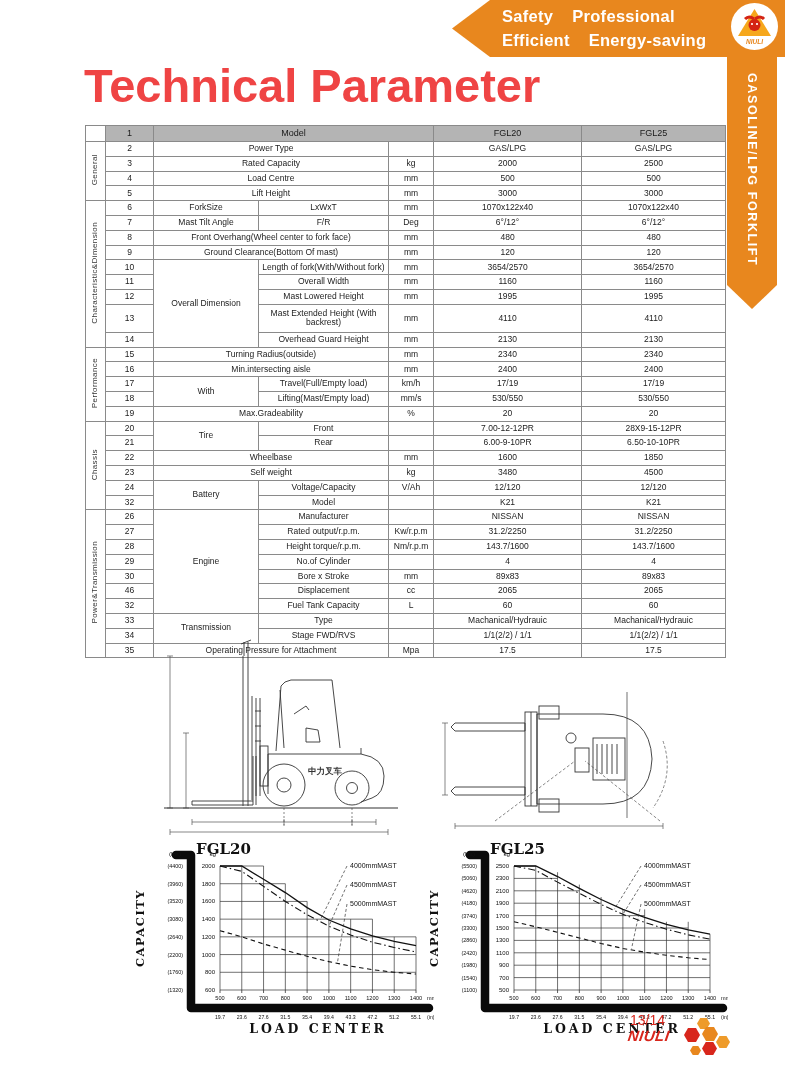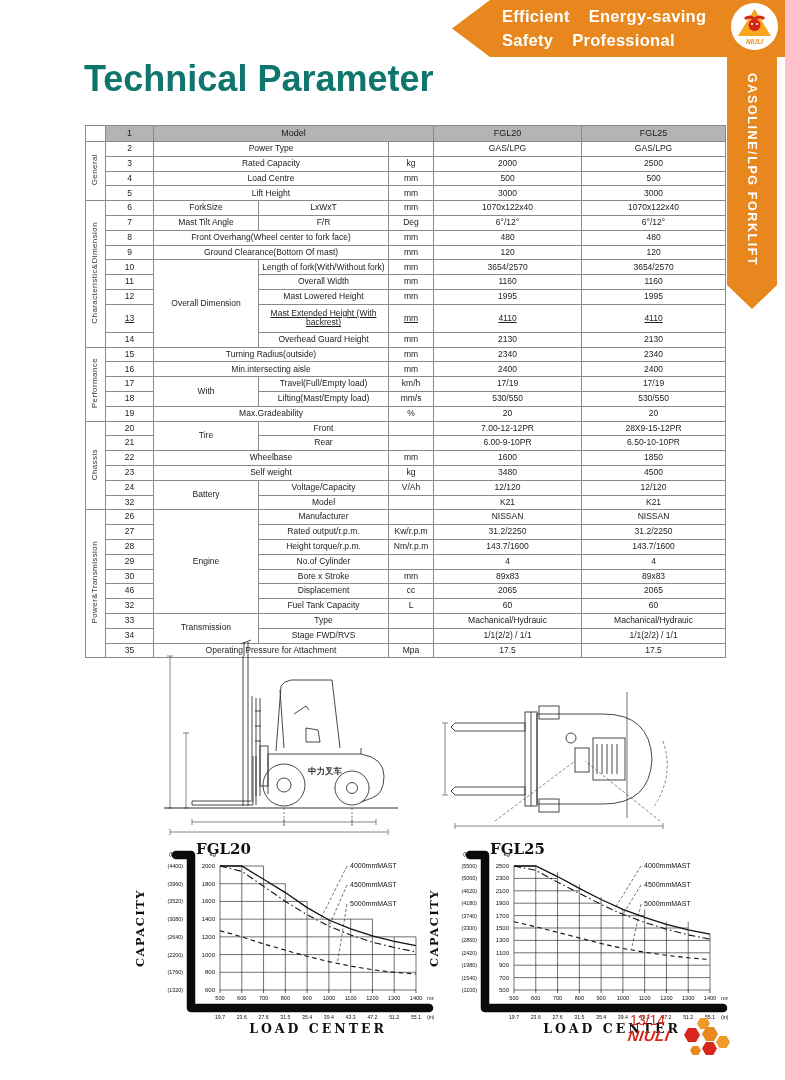--- a/index.html
+++ b/index.html
@@ -10,51 +10,51 @@
           clip-path:polygon(0 50%,38px 0,100% 0,100% 100%,38px 100%);}
   .banner-text{position:absolute;left:50px;top:4px;color:#fff;font-weight:bold;
                font-size:16.5px;line-height:24px;word-spacing:14px;letter-spacing:.3px;}
   .logo{position:absolute;right:7px;top:3px;width:47px;height:47px;background:#fff;border-radius:50%;}
   
   .ribbon{position:absolute;left:727px;top:57px;width:50px;height:252px;background:#E8871E;
           clip-path:polygon(0 0,100% 0,100% 228px,50% 100%,0 228px);}
   .ribbon-text{writing-mode:vertical-rl;color:#fff;font-weight:bold;font-size:12.5px;
                letter-spacing:1.6px;margin:16px 0 0 18px;white-space:nowrap;}
   
-  .title{position:absolute;left:84px;top:58px;font-size:36px;font-weight:bold;color:#0f766e;}
+  .title{position:absolute;left:84px;top:58px;font-size:47px;font-weight:bold;color:#ef4444;}
   
   .spec{position:absolute;left:85px;top:125px;}
   .spec table{border-collapse:collapse;table-layout:fixed;width:640px;border:1.5px solid #333;}
   .spec td,.spec th{border:1px solid #8a8a8a;font-size:8.5px;font-weight:normal;color:#222;
         text-align:center;padding:0 2px;height:13.8px;line-height:1.12;overflow:hidden;}
   .spec tr.hdr td{background:#b4b4b4;height:15px;font-size:9px;color:#1a1a1a;}
   .spec tr.tk td,.spec tr.tk th{border-top:1.8px solid #2a2a2a;}
-  .spec tr.tall td{height:27px;text-decoration:underline;}
+  .spec tr.tall td{height:27px;}
   .spec th.gcol{background:#fff;}
   .spec th.gcol span{writing-mode:vertical-rl;transform:rotate(180deg);font-size:8px;
         letter-spacing:.4px;color:#333;display:inline-block;}
   
   .draw{position:absolute;}
   
   .chart{position:absolute;width:300px;height:205px;}
   
   .footer-page{position:absolute;left:630px;top:1012px;color:#D8261C;font-size:14px;}
   .footer-brand{position:absolute;left:628px;top:1027px;color:#D8261C;font-weight:bold;
         font-style:italic;font-size:15px;letter-spacing:.5px;transform:skewX(-8deg);}
   .hex{position:absolute;clip-path:polygon(25% 0,75% 0,100% 50%,75% 100%,25% 100%,0 50%);}
 </style>
 </head>
 <body>
 
 <div class="page">
 
   <div class="banner">
     <div class="banner-text">
+      <div>Safety   Professional</div>
       <div>Efficient   Energy-saving</div>
-      <div>Safety   Professional</div>
     </div>
   </div>
   <div class="logo">
     <svg width="47" height="47" viewBox="0 0 47 47">
       <polygon points="23.5,6 40,33 7,33" fill="#F6A71B"></polygon>
       <circle cx="23.5" cy="22" r="6" fill="#D42413"></circle>
       <path d="M14 16 Q18 12 23 16 M33 16 Q29 12 24 16" stroke="#D42413" stroke-width="3" fill="none"></path>
       <circle cx="21" cy="21" r="1.1" fill="#fff"></circle>
         <circle cx="26" cy="21" r="1.1" fill="#fff"></circle>
       <text x="23.5" y="41" text-anchor="middle" font-size="6.5" font-weight="bold" font-style="italic" fill="#E8871E" font-family="'Liberation Sans',sans-serif">NIULI</text>

